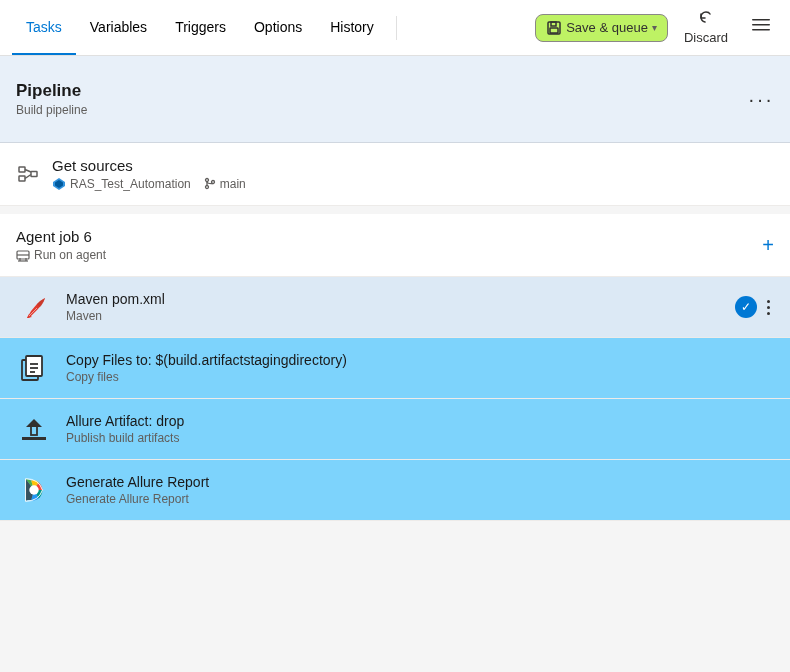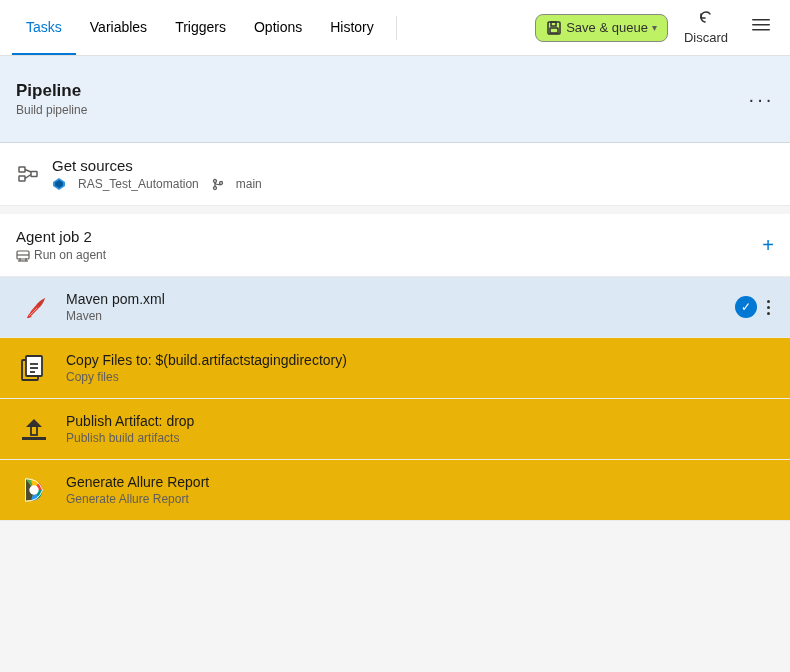--- a/index.html
+++ b/index.html
@@ -149,22 +149,22 @@
     .get-sources-info .meta {
       display: flex;
       align-items: center;
       gap: 12px;
       margin-top: 3px;
       font-size: 12px;
       color: #605e5c;
     }
     .meta-item {
       display: flex;
-      align-items: center;
-      gap: 12px;
+      align-items: flex-start;
+      gap: 4px;
     }
 
     
     .agent-job-section {
       background: #fff;
       padding: 14px 16px;
       margin-top: 8px;
       border-bottom: 1px solid #edebe9;
       display: flex;
       align-items: center;
@@ -187,21 +187,21 @@
       background: transparent;
       border: none;
       cursor: pointer;
       font-size: 20px;
       color: #0078d4;
       font-weight: 300;
     }
 
     
     .task-item {
-      background: #eab308;
+      background: #7dd3fc;
       padding: 12px 16px;
       border-bottom: 1px solid #edebe9;
       display: flex;
       align-items: center;
       gap: 14px;
       cursor: pointer;
     }
     .task-item.selected {
       background: #dce9f5;
     }
@@ -374,21 +374,21 @@
             <path d="M4 4.5 Q4 7 10 6.5" stroke-linecap="round"></path>
           </svg>
           <span>main</span>
         </span>
       </div>
     </div>
   </div>
 
   <div class="agent-job-section">
     <div class="agent-job-info">
-      <div class="title">Agent job 2</div>
+      <div class="title">Agent job 6</div>
       <div class="meta">
         <svg width="14" height="14" viewBox="0 0 14 14" fill="none" stroke="#605e5c" stroke-width="1.2">
           <rect x="1" y="3" width="12" height="8" rx="1"></rect>
           <line x1="1" y1="7" x2="13" y2="7"></line>
           <line x1="4" y1="10" x2="4" y2="13"></line>
           <line x1="10" y1="10" x2="10" y2="13"></line>
           <line x1="2" y1="13" x2="12" y2="13"></line>
         </svg>
         <span>Run on agent</span>
       </div>
@@ -438,21 +438,21 @@
 
   <div class="task-item">
     <div class="task-icon publish-icon">
       <svg width="32" height="32" viewBox="0 0 32 32" fill="none" stroke="#323130" stroke-width="1.8">
         <polygon points="16,6 24,14 16,14 8,14" fill="#323130" stroke="none"></polygon>
         <rect x="13" y="13" width="6" height="9" fill="none" stroke="#323130"></rect>
         <rect x="4" y="24" width="24" height="3" fill="#323130" stroke="none"></rect>
       </svg>
     </div>
     <div class="task-info">
-      <div class="title">Publish Artifact: drop</div>
+      <div class="title">Allure Artifact: drop</div>
       <div class="subtitle">Publish build artifacts</div>
     </div>
   </div>
 
   <div class="task-item">
     <div class="task-icon">
       <svg width="34" height="34" viewBox="0 0 34 34" class="allure-icon">
 
         <path d="M8 5 L8 29 Q22 29 26 17 Q22 5 8 5 Z" fill="none" stroke="#f5a623" stroke-width="0"></path>
 

